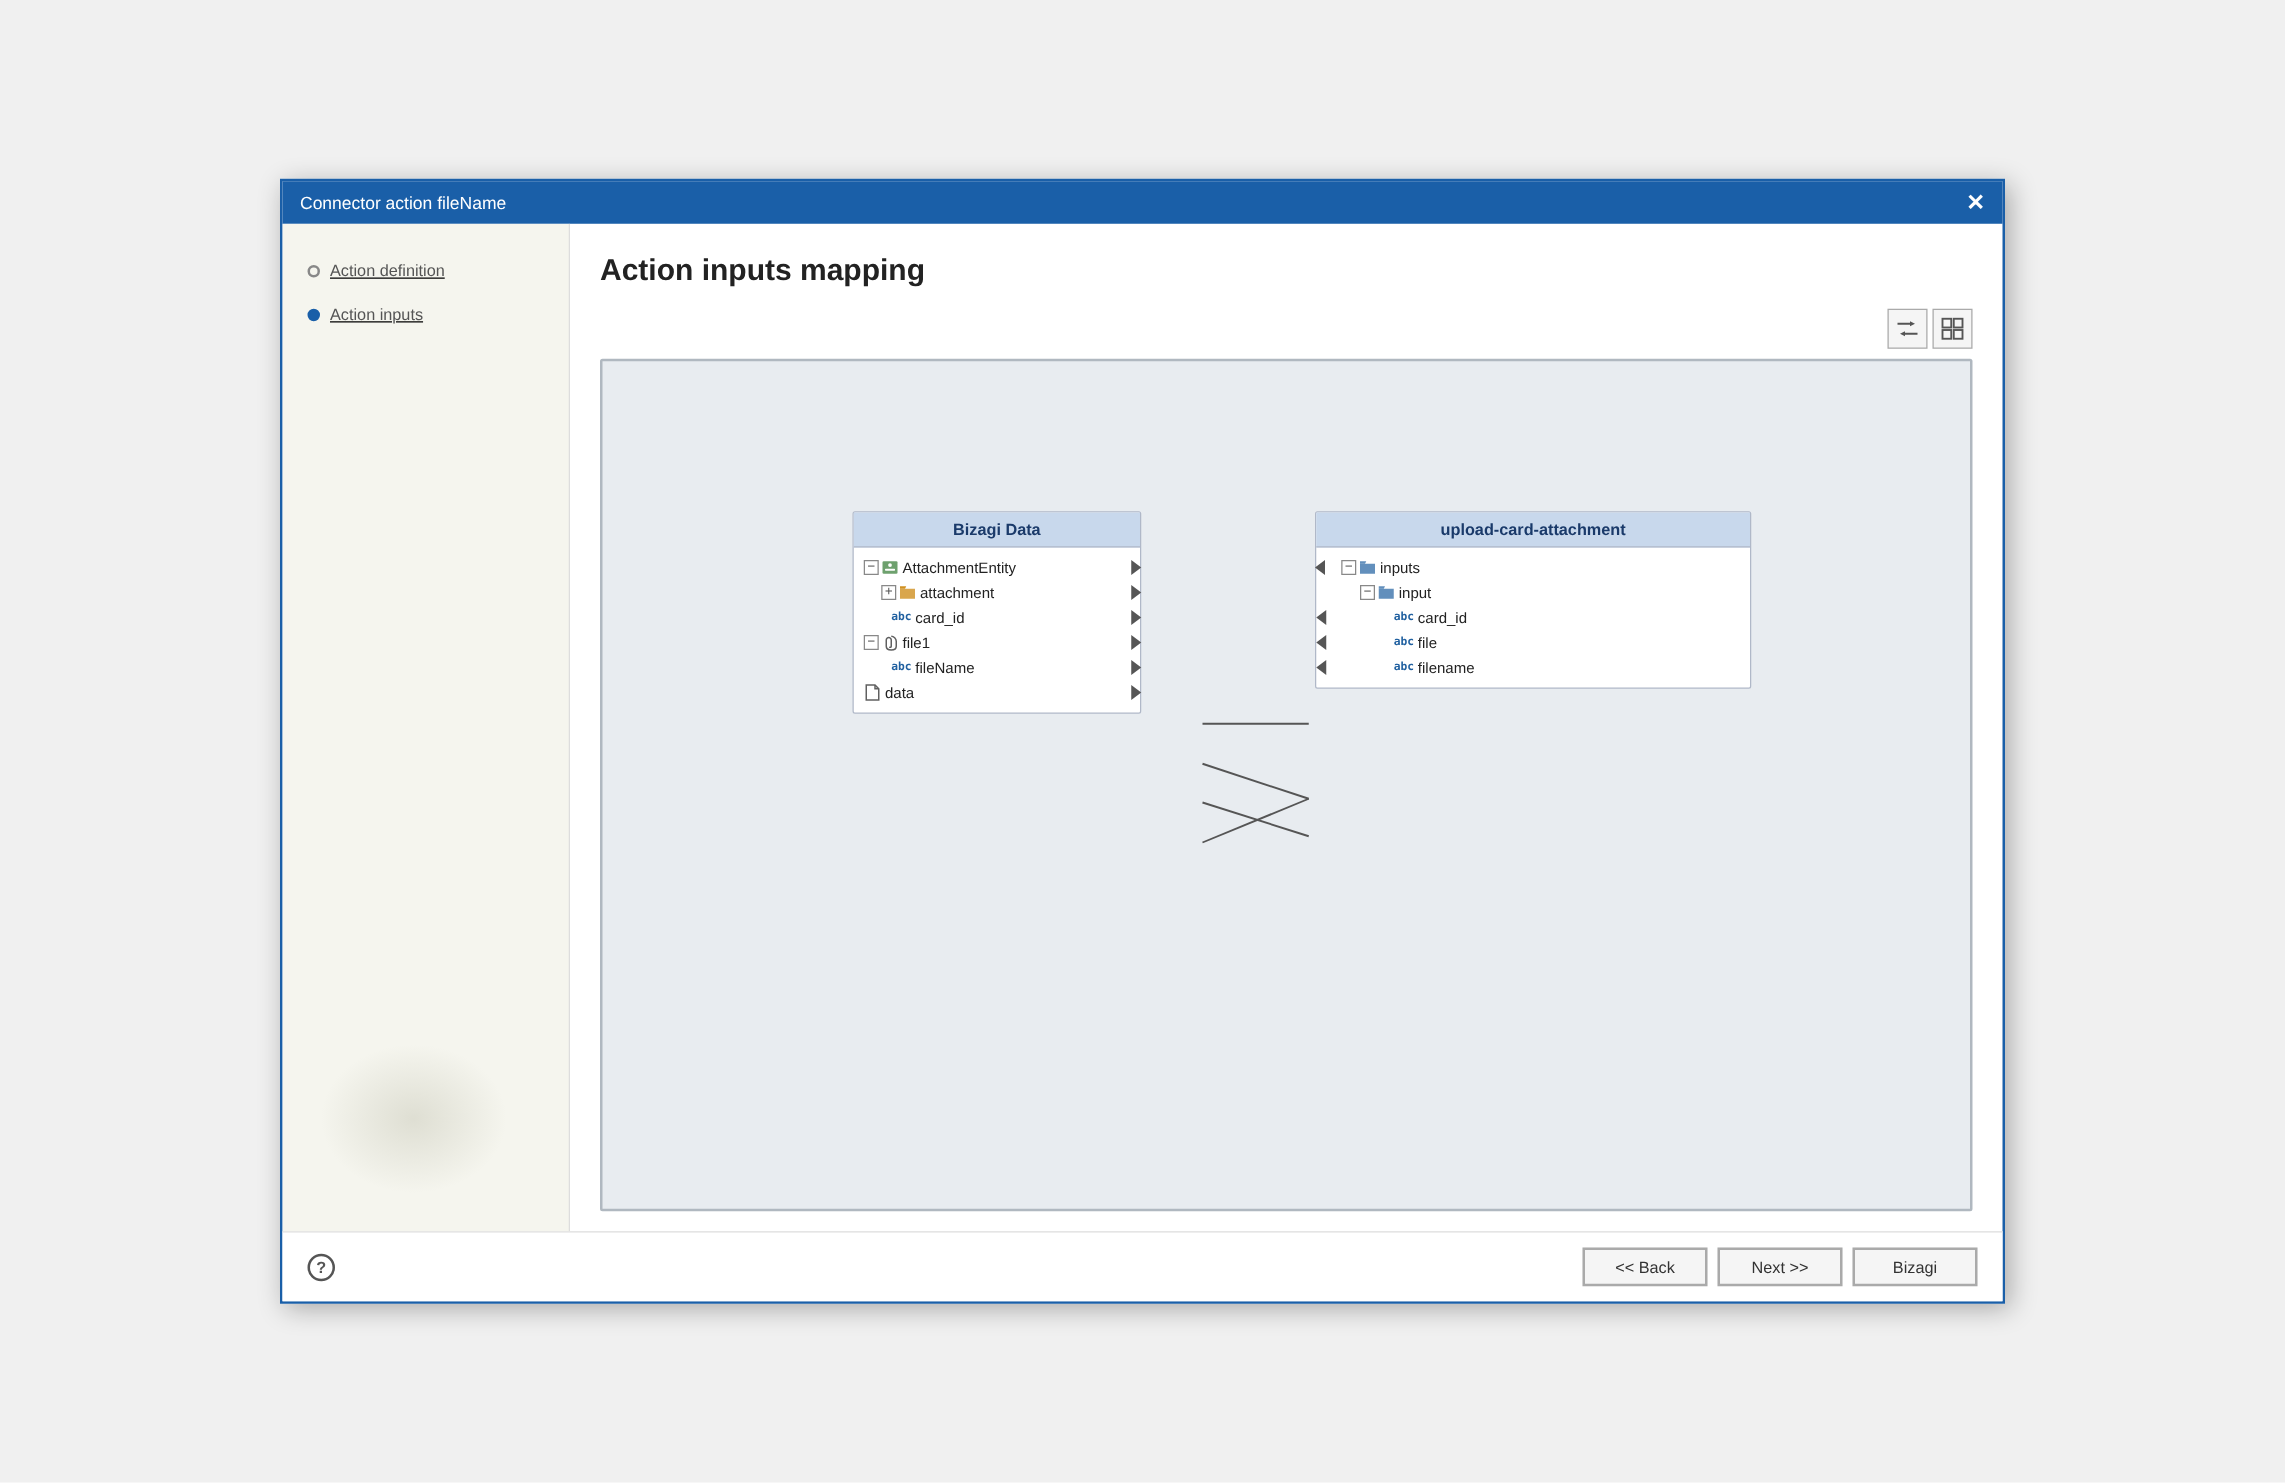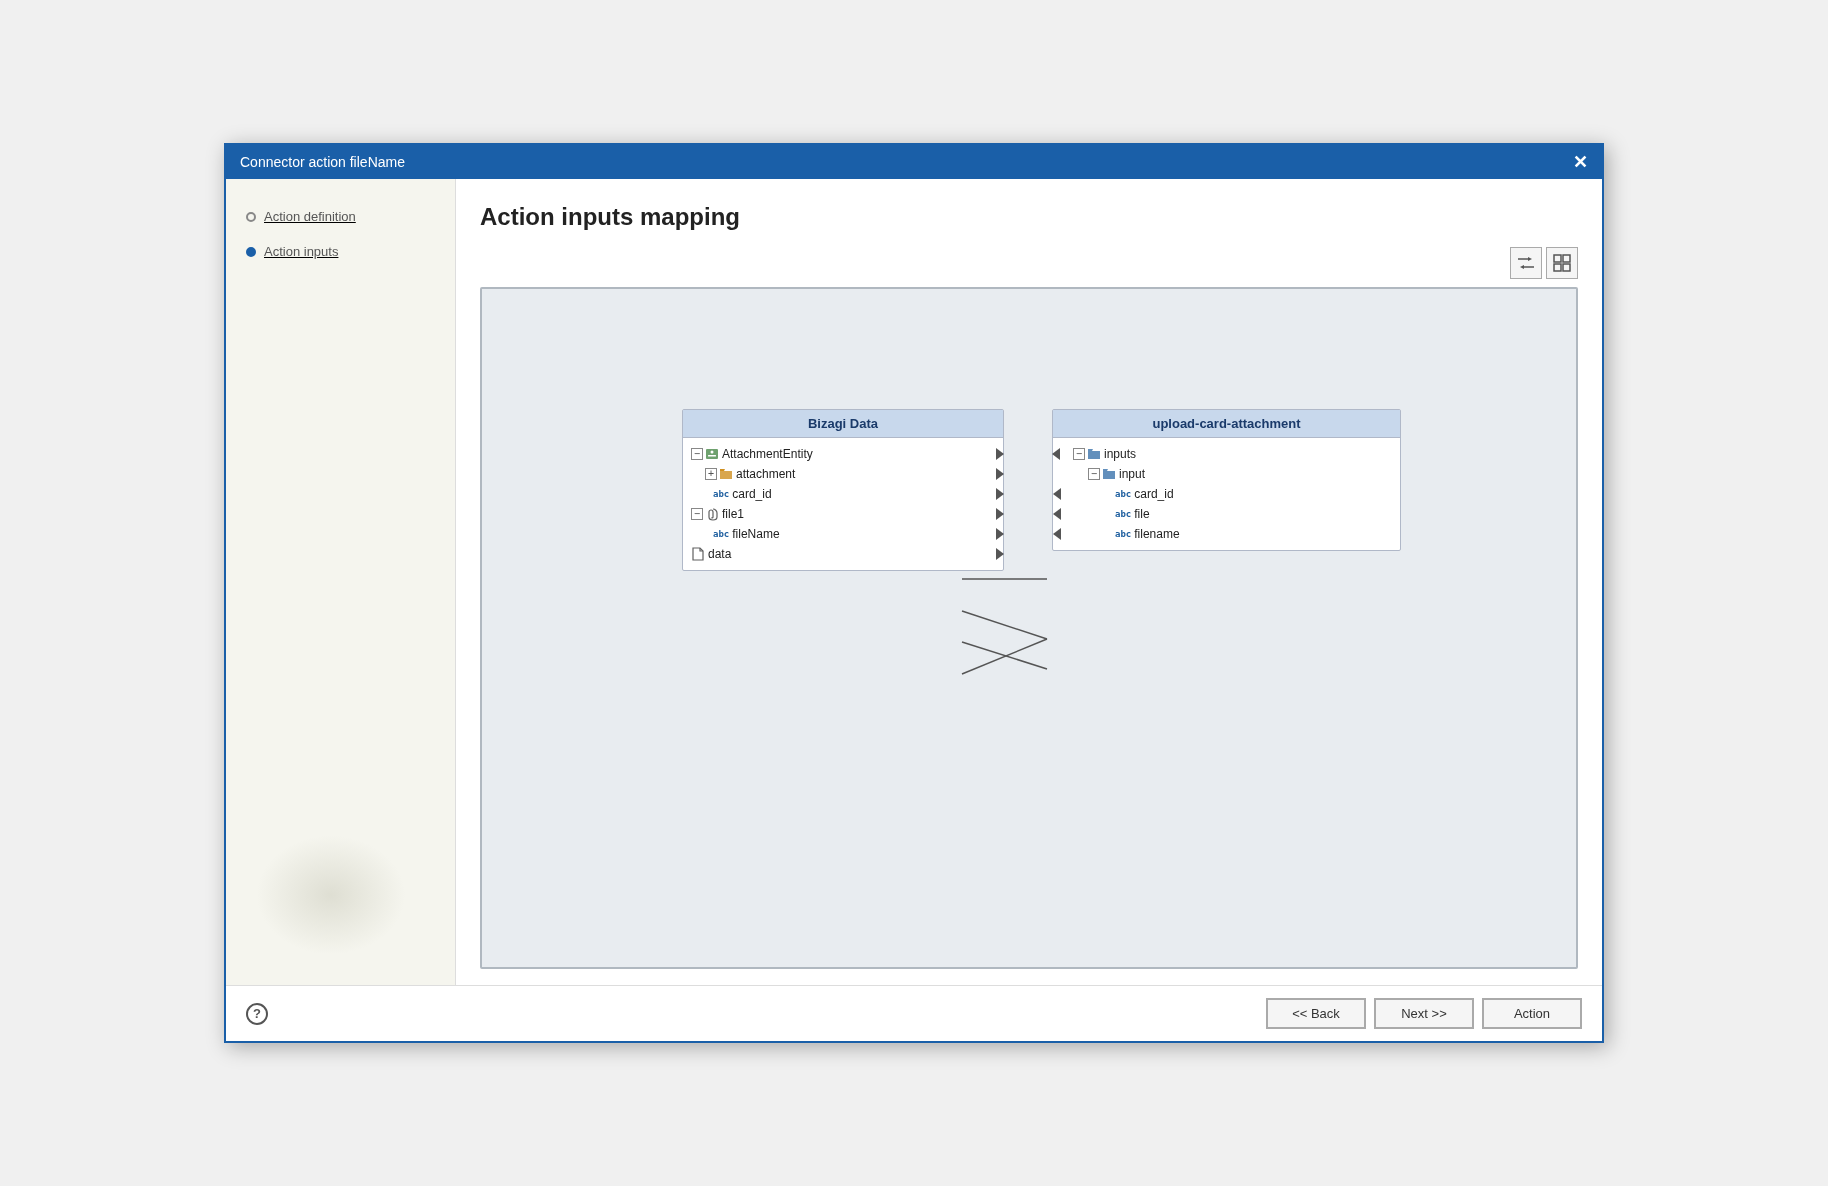--- a/index.html
+++ b/index.html
@@ -310,21 +310,21 @@
 
             <line x1="480" y1="290" x2="565" y2="290" stroke="#555" stroke-width="1.5"></line>
 
             <line x1="480" y1="322" x2="565" y2="350" stroke="#555" stroke-width="1.5"></line>
 
             <line x1="480" y1="353" x2="565" y2="380" stroke="#555" stroke-width="1.5"></line>
 
             <line x1="480" y1="385" x2="565" y2="350" stroke="#555" stroke-width="1.5"></line>
           </svg>
 
-          <div class="data-table" style="left: 200px; top: 120px; width: 322px;">
+          <div class="data-table" style="left: 200px; top: 120px; width: 231px;">
             <div class="table-header">Bizagi Data</div>
             <div class="table-body">
 
               <div class="tree-row" style="padding-left: 8px;">
                 <span class="expand-btn">−</span>
                 <span class="icon-box">
                   <svg width="14" height="14" viewBox="0 0 14 14">
                       <rect x="1" y="2" width="12" height="10" rx="1" fill="#4a8a4a" opacity="0.8"></rect>
                       <circle cx="7" cy="5" r="1.5" fill="#fff"></circle>
                       <rect x="3" y="8" width="8" height="1.5" rx="0.5" fill="#fff"></rect>
@@ -436,16 +436,16 @@
     </div>
   </div>
 
   <div class="footer">
     <div class="footer-left">
       <div class="help-icon">?</div>
     </div>
     <div class="footer-right">
       <button class="footer-btn">&lt;&lt; Back</button>
       <button class="footer-btn">Next &gt;&gt;</button>
-      <button class="footer-btn">Action</button>
+      <button class="footer-btn">Bizagi</button>
     </div>
   </div>
 </div>
 
 </body></html>

